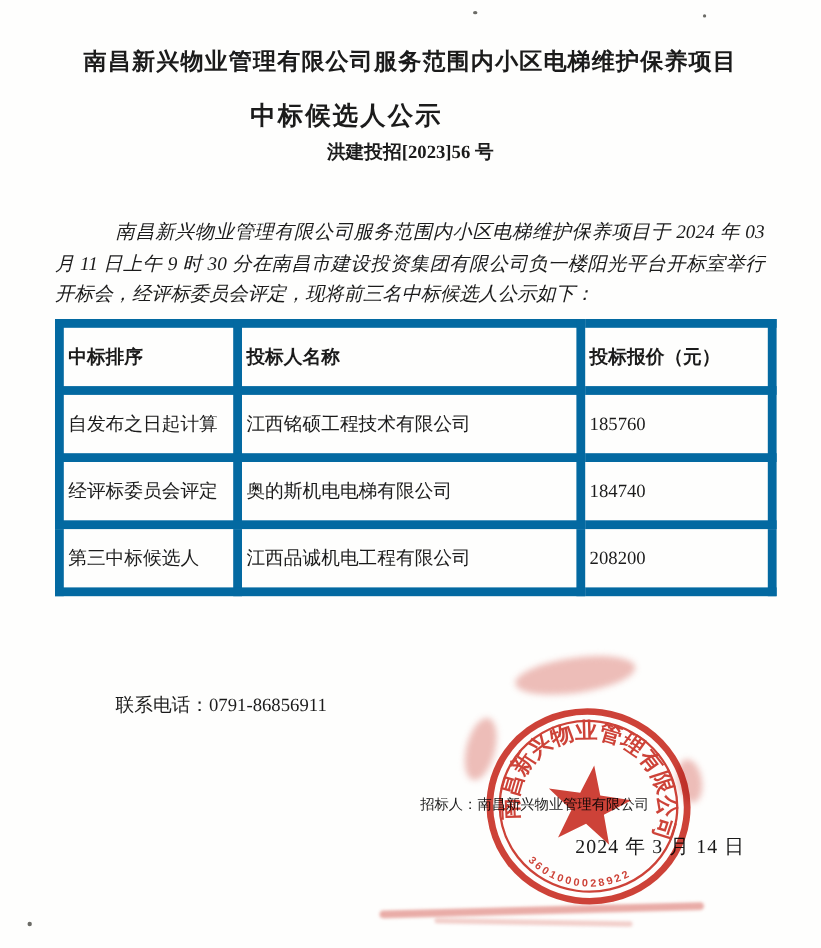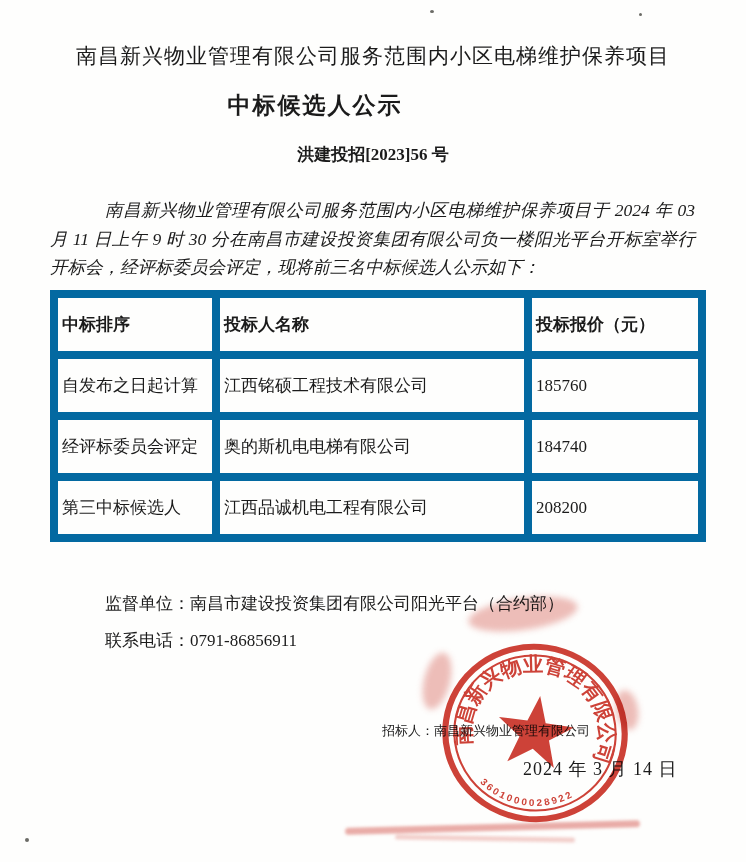--- a/index.html
+++ b/index.html
@@ -8,33 +8,33 @@
     width:746px;height:862px;
     background:#fefefd;
     overflow:hidden;
     font-family:"Liberation Serif","DejaVu Serif",serif;
     color:#1b1b1b;
   }
   .abs{position:absolute;}
   .doc-title{
     top:42px;left:0;width:746px;
     text-align:center;
-    font-size:21px;font-weight:normal;
+    font-size:21px;font-weight:bold;
     letter-spacing:1px;
   }
   .doc-subtitle{
     top:90px;left:0;width:630px;
     text-align:center;
     font-size:23px;font-weight:bold;
     letter-spacing:2px;
   }
   .doc-number{
     top:127px;left:0;width:746px;
     text-align:center;
-    font-size:17px;font-weight:bold;margin-top:16px;
+    font-size:17px;font-weight:bold;
   }
   .intro{
     top:196px;left:50px;width:645px;
     font-size:17.5px;line-height:28.5px;
     text-indent:55px;
     text-align:justify;
     font-style:italic;
   }
   table.bid-table{
     position:absolute;
@@ -115,21 +115,20 @@
         <td>184740</td>
       </tr>
       <tr>
         <td>第三中标候选人</td>
         <td>江西品诚机电工程有限公司</td>
         <td>208200</td>
       </tr>
     </tbody>
   </table>
 
-  <div class="abs supervisor">监督单位：南昌市建设投资集团有限公司阳光平台（合约部）</div>
   <div class="abs phone">联系电话：0791-86856911</div>
 
   <div class="abs bidder-line">招标人：南昌新兴物业管理有限公司</div>
   <div class="abs date-line">2024 年 3 月 14 日</div>
 
   <svg class="abs stamp" viewBox="0 0 200 200" xmlns="http://www.w3.org/2000/svg">
     <g fill="none" stroke="#c8281c">
       <circle cx="100" cy="100" r="94.5" stroke-width="6.5"></circle>
       <circle cx="100" cy="100" r="85" stroke-width="2.2"></circle>
     </g>

